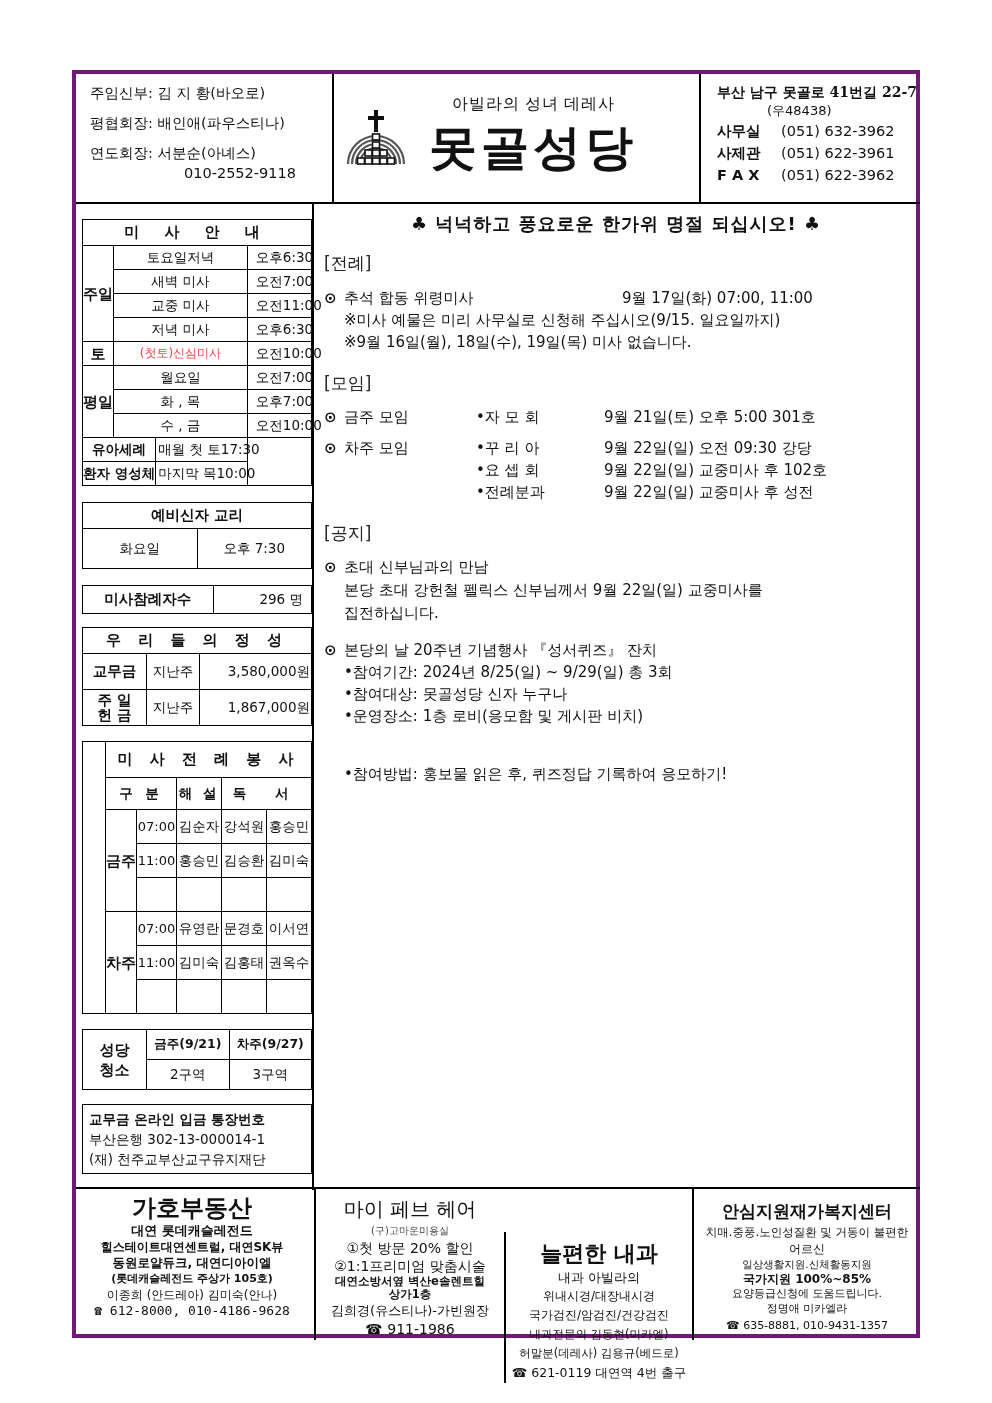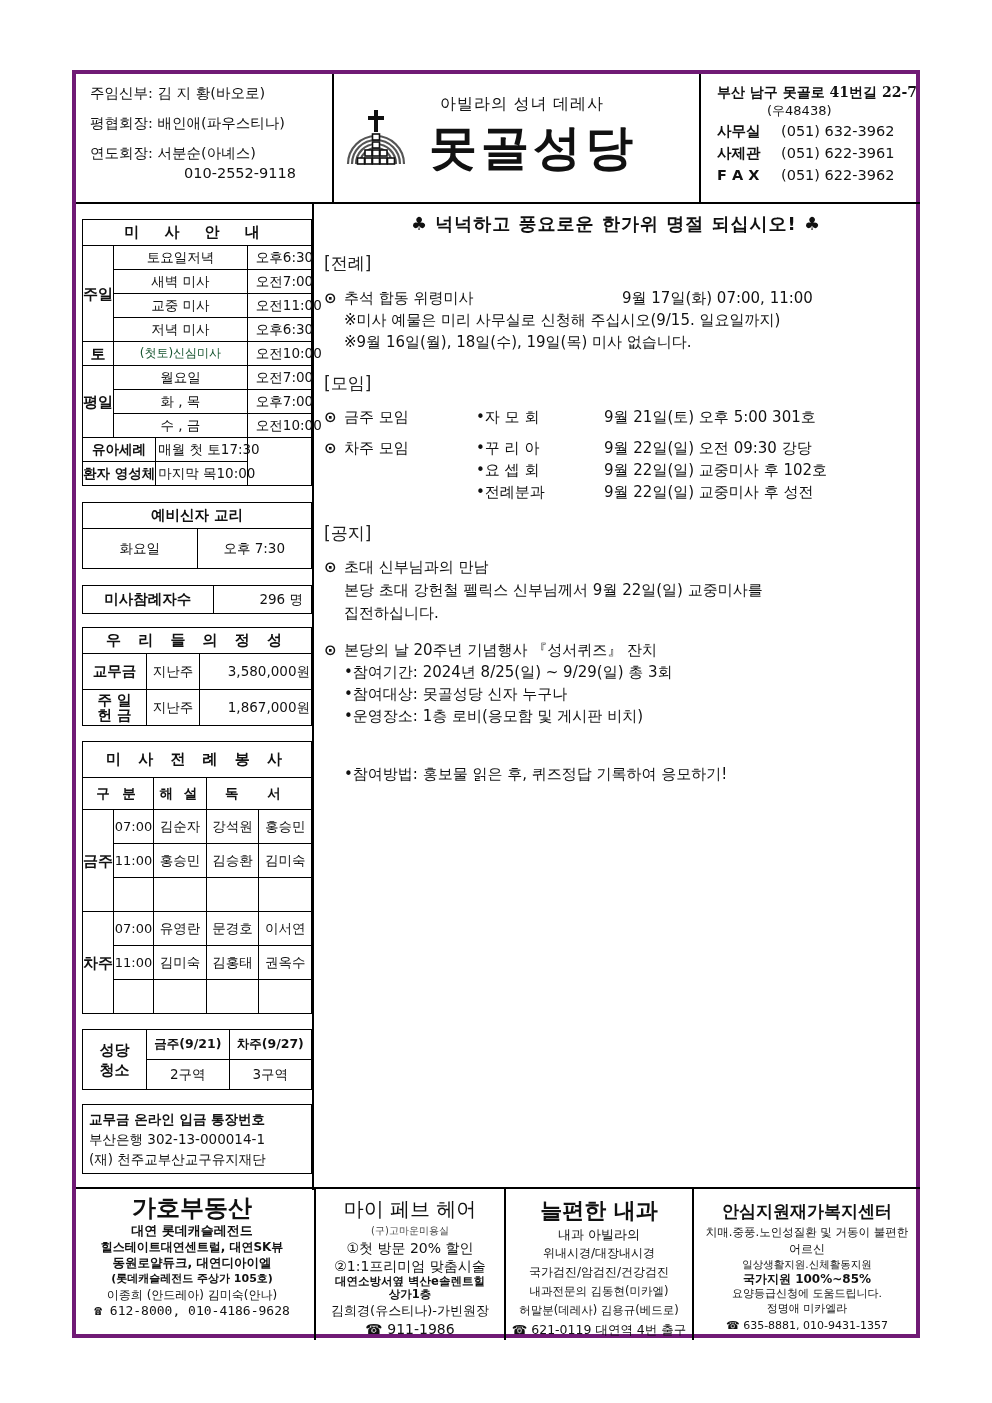--- a/index.html
+++ b/index.html
@@ -9,34 +9,34 @@
   .header { position: absolute; left: 0; top: 0; width: 844px; height: 130px; border-bottom: 2px solid #000; }
   .hdr-left { position: absolute; left: 0; top: 0; width: 258px; height: 128px; border-right: 2px solid #000; padding: 8px 0 0 14px; font-size: 14.5px; }
   .hdr-left .row { height: 30px; line-height: 22px; white-space: nowrap; }
   .hdr-left .row.sub { height: 22px; padding-left: 94px; margin-top: -10px; }
   .hdr-center { position: absolute; left: 258px; top: 0; width: 365px; height: 128px; }
   .hdr-right { position: absolute; left: 623px; top: 0; width: 221px; height: 128px; border-left: 2px solid #000; padding: 10px 0 0 16px; font-size: 14.5px; }
   .hdr-right .addr { font-family: "DejaVu Serif", serif; font-weight: bold; font-size: 14px; white-space: nowrap; }
   .hdr-right .zip { padding-left: 50px; font-size: 13px; line-height: 18px; }
   .hdr-right .tel { line-height: 22px; white-space: nowrap; }
   .hdr-right .tel .lbl { display: inline-block; width: 64px; font-weight: bold; }
-  .subtitle { position: absolute; left: 106px; top: 20px; font-family: Liberation Sans, sans-serif; font-size: 16px; letter-spacing: 1px; }
+  .subtitle { position: absolute; left: 118px; top: 20px; font-family: Liberation Serif, serif; font-size: 16px; letter-spacing: 1px; }
   .church-name { position: absolute; left: 95px; top: 42px; font-size: 48px; font-weight: bold; letter-spacing: 4px; font-family: "DejaVu Sans", sans-serif; text-align: center; }
   .logo { position: absolute; left: 10px; top: 32px; width: 64px; height: 64px; }
 
   .left-col { position: absolute; left: 0; top: 130px; width: 238px; height: 986px; border-right: 2px solid #000; }
   .box { position: absolute; left: 6px; border: 1.5px solid #000; width: 230px; }
   table { border-collapse: collapse; width: 100%; }
   td { border: 1px solid #000; font-size: 13.5px; height: 24px; text-align: center; white-space: nowrap; }
   .box table { margin: -1px; width: calc(100% + 2px); }
   .th { font-weight: bold; font-size: 15px; letter-spacing: 10px; height: 26px; }
   .bold { font-weight: bold; }
   .vert { font-weight: bold; font-size: 15px; line-height: 20px; width: 24px; }
   .r { text-align: right; padding-right: 8px; }
-  .gray { color: #14532d; font-size: 12px; }
+  .gray { color: #ef4444; font-size: 12px; }
 
   .main { position: absolute; left: 240px; top: 130px; width: 604px; height: 986px; font-size: 15px; }
   .main-title { position: absolute; left: 0; top: 8px; width: 600px; text-align: center; font-weight: bold; font-size: 18px; letter-spacing: 1px; }
   .sect { position: absolute; left: 8px; font-size: 17px; color: #222; }
   .line { position: absolute; white-space: nowrap; font-size: 15px; line-height: 20px; }
   .bullet { display: inline-block; width: 20px; font-weight: bold; }
 
   .footer { position: absolute; left: 0; top: 1113px; width: 844px; height: 151px; border-top: 2px solid #000; }
   .ad { position: absolute; top: 0; height: 151px; text-align: center; overflow: hidden; }
   .ad + .ad { border-left: 2px solid #000; }
@@ -189,21 +189,21 @@
                 <div>주 일</div>
                 <div>헌 금</div>
               </td>
           <td style="height:36px">지난주</td>
           <td class="r" style="height:36px;padding-right:1px">1,867,000원</td>
         </tr>
       </tbody>
         </table>
     </div>
 
-    <div class="box" style="top:537px;">
+    <div class="box" style="top:537px;padding-left:23px;">
       <table>
         <tbody>
             <tr>
               <td colspan="5" class="th" style="height:36px;letter-spacing:6px">미 사 전 례 봉 사</td>
             </tr>
         <tr>
           <td colspan="2" class="bold" style="height:32px;letter-spacing:4px">구 분</td>
           <td class="bold" style="letter-spacing:3px">해 설</td>
           <td colspan="2" class="bold" style="letter-spacing:12px">독 서</td>
         </tr>
@@ -320,21 +320,21 @@
     <div class="ad" style="left:238px;width:190px;padding-top:6px;">
       <div style="font-size:20px;line-height:28px;font-family:'DejaVu Serif',serif;">마이 페브 헤어</div>
       <div style="font-size:10px;color:#444">(구)고마운미용실</div>
       <div style="font-size:14px;line-height:18px">①첫 방문 20% 할인</div>
       <div style="font-size:14px;line-height:18px">②1:1프리미엄 맞춤시술</div>
       <div class="t" style="font-size:11.5px;line-height:13px">대연소방서옆 벽산e솔렌트힐</div>
       <div class="t" style="font-size:11.5px;line-height:13px">상가1층</div>
       <div style="font-size:13px;line-height:20px">김희경(유스티나)-가빈원장</div>
       <div style="font-size:14px">☎ 911-1986</div>
     </div>
-    <div class="ad" style="left:428px;width:188px;padding-top:8px;">
+    <div class="ad" style="left:428px;width:188px;padding-top:8px;margin-top:43px;">
       <div class="t" style="font-size:22px;line-height:28px">늘편한 내과</div>
       <div style="font-size:13px;line-height:19px">내과 아빌라의</div>
       <div style="font-size:12px;line-height:19px">위내시경/대장내시경</div>
       <div style="font-size:12px;line-height:19px">국가검진/암검진/건강검진</div>
       <div style="font-size:11.5px;line-height:19px">내과전문의 김동현(미카엘)</div>
       <div style="font-size:11.5px;line-height:19px">허말분(데레사) 김용규(베드로)</div>
       <div style="font-size:12.5px;line-height:19px">☎ 621-0119 대연역 4번 출구</div>
     </div>
     <div class="ad" style="left:616px;width:228px;padding-top:10px;">
       <div class="t" style="font-size:17px;line-height:24px">안심지원재가복지센터</div>

